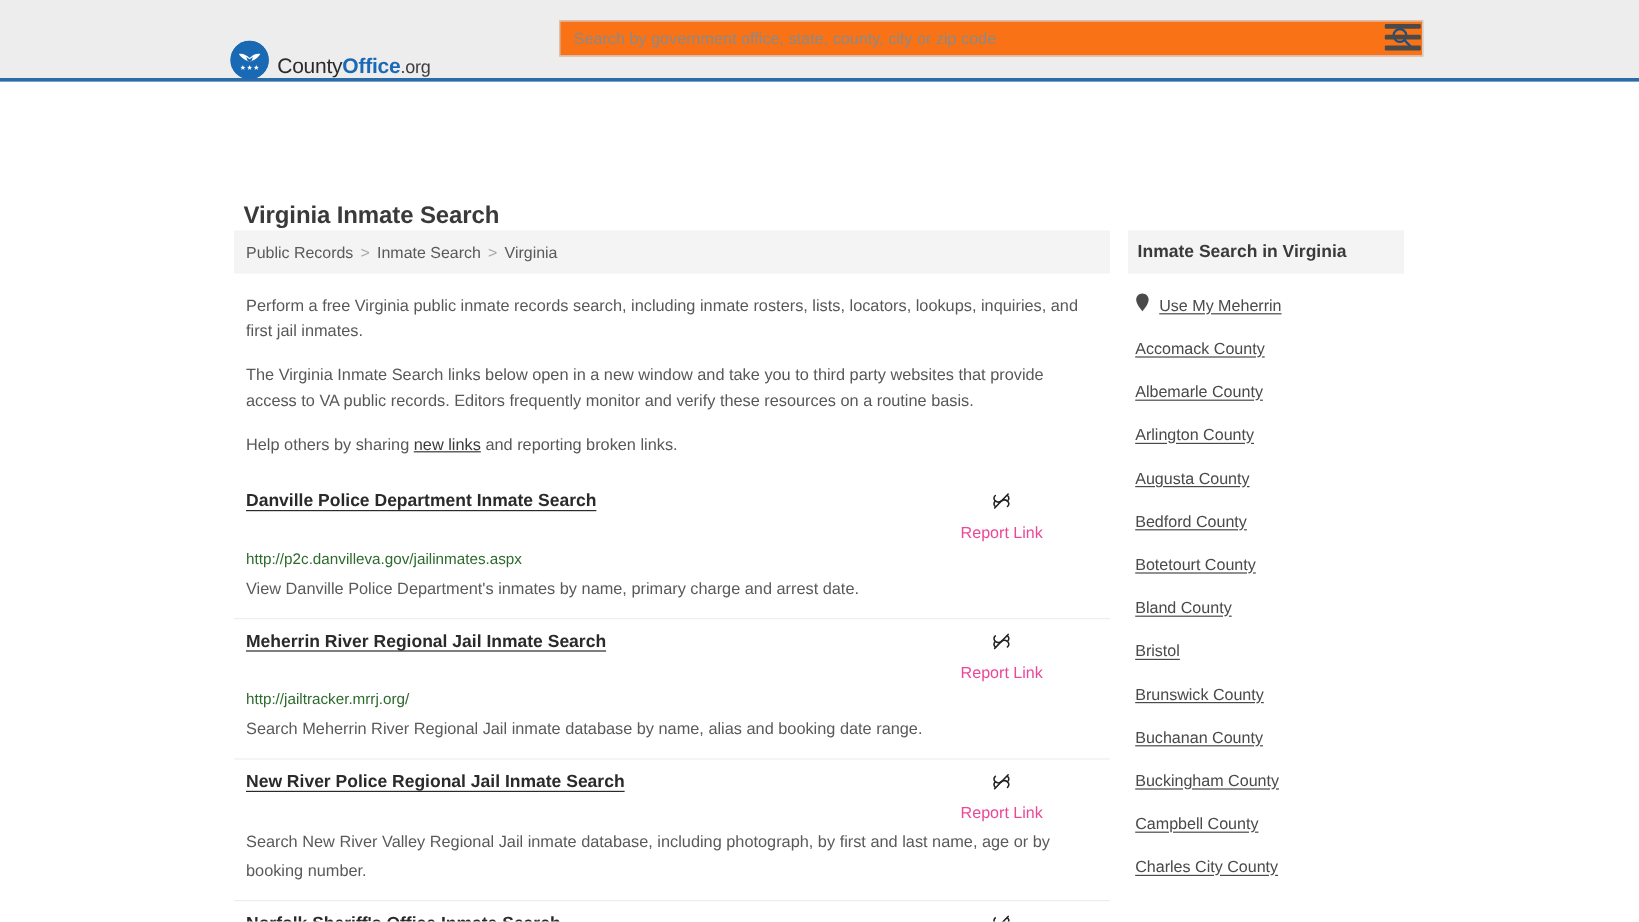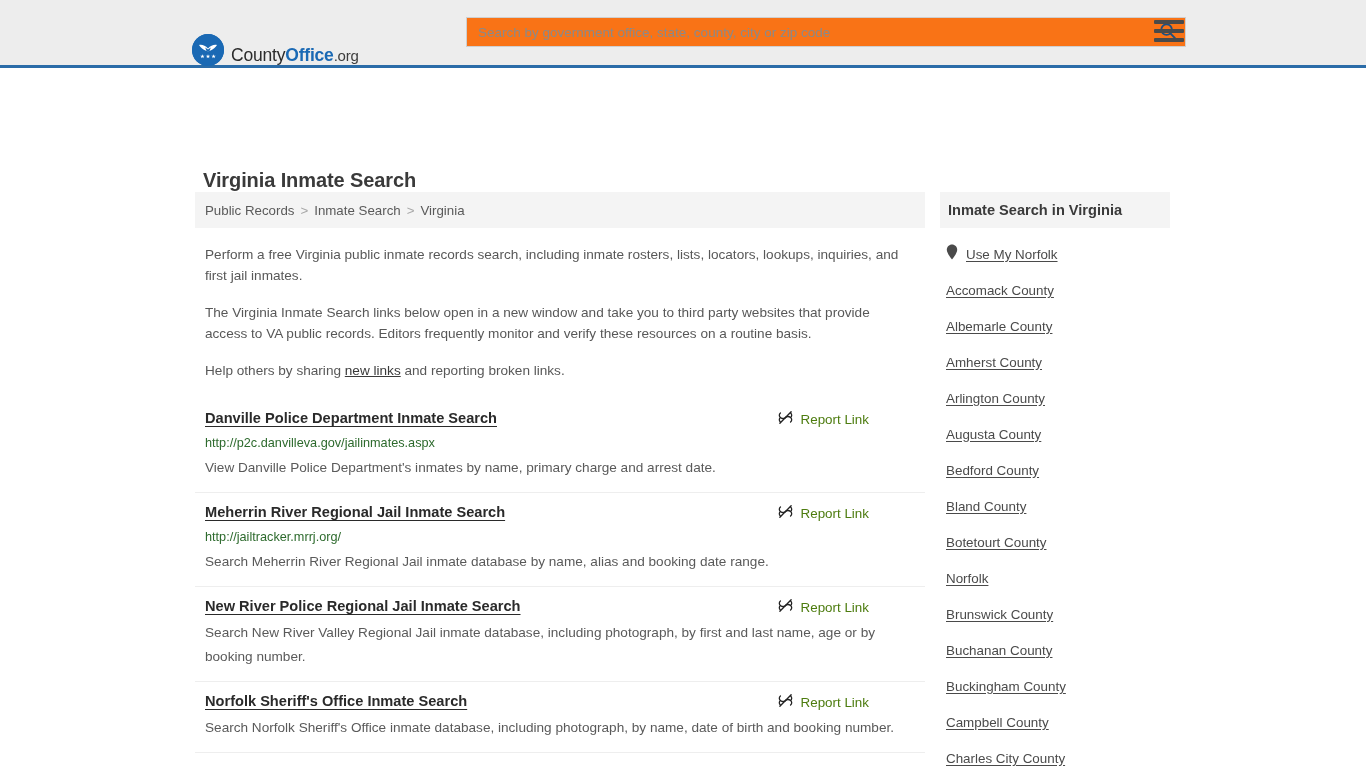--- a/index.html
+++ b/index.html
@@ -118,24 +118,25 @@
   }
   .result-title {
     font-size: 14.6px; font-weight: 700; color: #2a2a2a;
     text-decoration: underline;
     text-underline-offset: 3px;
     cursor: pointer;
     line-height: 19px;
   }
   .report-link {
     display: flex; align-items: center; gap: 8px;
-    font-size: 13.4px; color: #4d7c0f;
+    font-size: 13.4px; color: #ec4899;
     cursor: pointer; white-space: nowrap;
     margin-right: 46px;
     padding-top: 1px;
+    flex-direction: column;
   }
   .result-url {
     margin-top: 7px;
     font-size: 12.7px;
     color: #2d6a2d;
     line-height: 16px;
     word-break: break-all;
   }
   .result-desc {
     margin-top: 5px;
@@ -316,49 +317,46 @@
   <aside class="sidebar">
     <div class="sidebar-header">Inmate Search in Virginia</div>
     <div class="sidebar-list">
 
       <div class="sidebar-row">
         <span class="pin-icon">
           <svg width="12" height="16" viewBox="0 0 12 16">
             <path d="M6 0.6 C3.1 0.6 0.8 2.9 0.8 5.8 C0.8 9.6 6 15.4 6 15.4 C6 15.4 11.2 9.6 11.2 5.8 C11.2 2.9 8.9 0.6 6 0.6 Z" fill="#4a4a4a"></path>
           </svg>
         </span>
-        <a class="sidebar-link">Use My Norfolk</a>
+        <a class="sidebar-link">Use My Meherrin</a>
       </div>
 
       <div class="sidebar-row">
         <a class="sidebar-link">Accomack County</a>
       </div>
       <div class="sidebar-row">
         <a class="sidebar-link">Albemarle County</a>
       </div>
       <div class="sidebar-row">
-        <a class="sidebar-link">Amherst County</a>
-      </div>
-      <div class="sidebar-row">
         <a class="sidebar-link">Arlington County</a>
       </div>
       <div class="sidebar-row">
         <a class="sidebar-link">Augusta County</a>
       </div>
       <div class="sidebar-row">
         <a class="sidebar-link">Bedford County</a>
       </div>
       <div class="sidebar-row">
+        <a class="sidebar-link">Botetourt County</a>
+      </div>
+      <div class="sidebar-row">
         <a class="sidebar-link">Bland County</a>
       </div>
       <div class="sidebar-row">
-        <a class="sidebar-link">Botetourt County</a>
-      </div>
-      <div class="sidebar-row">
-        <a class="sidebar-link">Norfolk</a>
+        <a class="sidebar-link">Bristol</a>
       </div>
       <div class="sidebar-row">
         <a class="sidebar-link">Brunswick County</a>
       </div>
       <div class="sidebar-row">
         <a class="sidebar-link">Buchanan County</a>
       </div>
       <div class="sidebar-row">
         <a class="sidebar-link">Buckingham County</a>
       </div>

